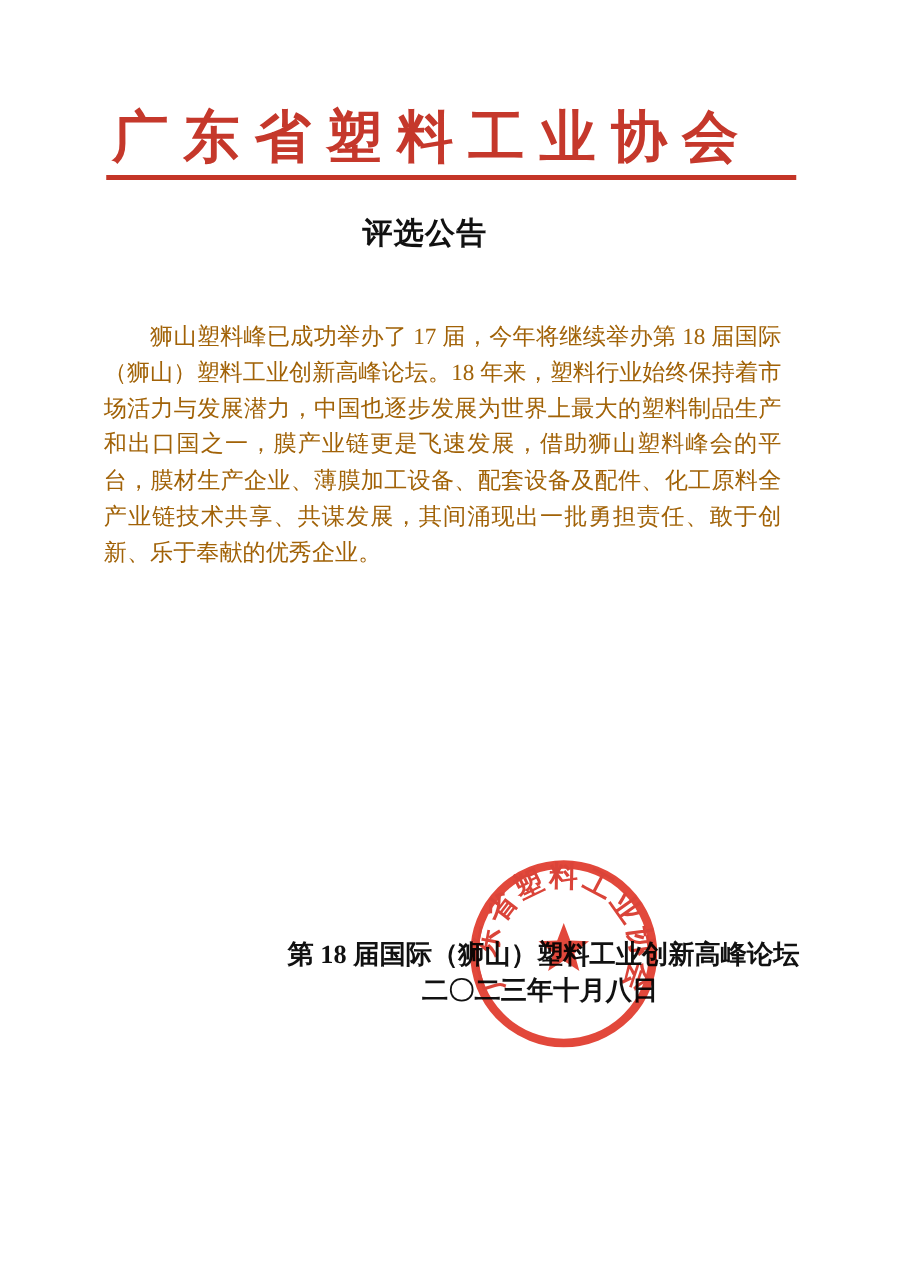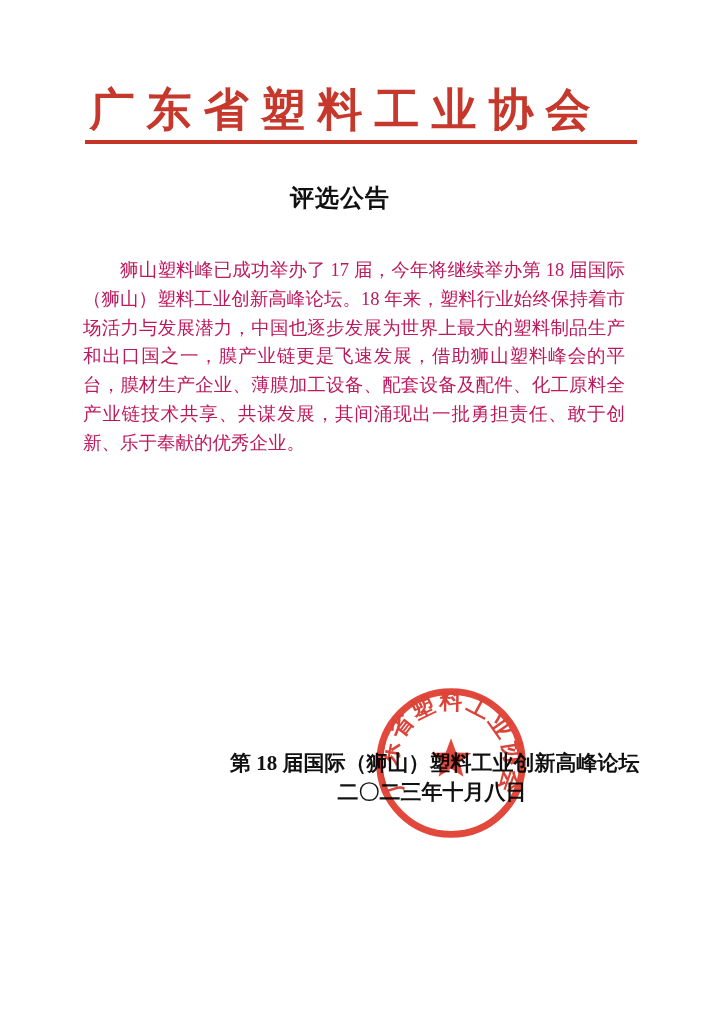--- a/index.html
+++ b/index.html
@@ -18,31 +18,31 @@
     color:#c5382b;
     letter-spacing:12px;
     text-indent:12px;
     white-space:nowrap;
   }
   .header-rule{
     position:absolute;top:140px;left:85px;width:552px;height:4px;
     background:#c43527;
   }
   .doc-title{
-    position:absolute;top:182px;left:0;width:100%;
+    position:absolute;top:170px;left:0;width:100%;
     margin:0;
     text-align:center;
     font-size:24px;font-weight:700;
     color:#111111;
     letter-spacing:1px;
   }
   .body-text{
     position:absolute;top:256px;left:83px;width:542px;
     font-size:18.5px;line-height:28.8px;
-    color:#be185d;
+    color:#a16207;
     text-align:justify;
     text-justify:inter-ideograph;
   }
   .body-text p{
     margin:0;
     text-indent:2em;
   }
   .signature{
     position:absolute;top:749px;left:230px;width:404px;
     text-align:center;

